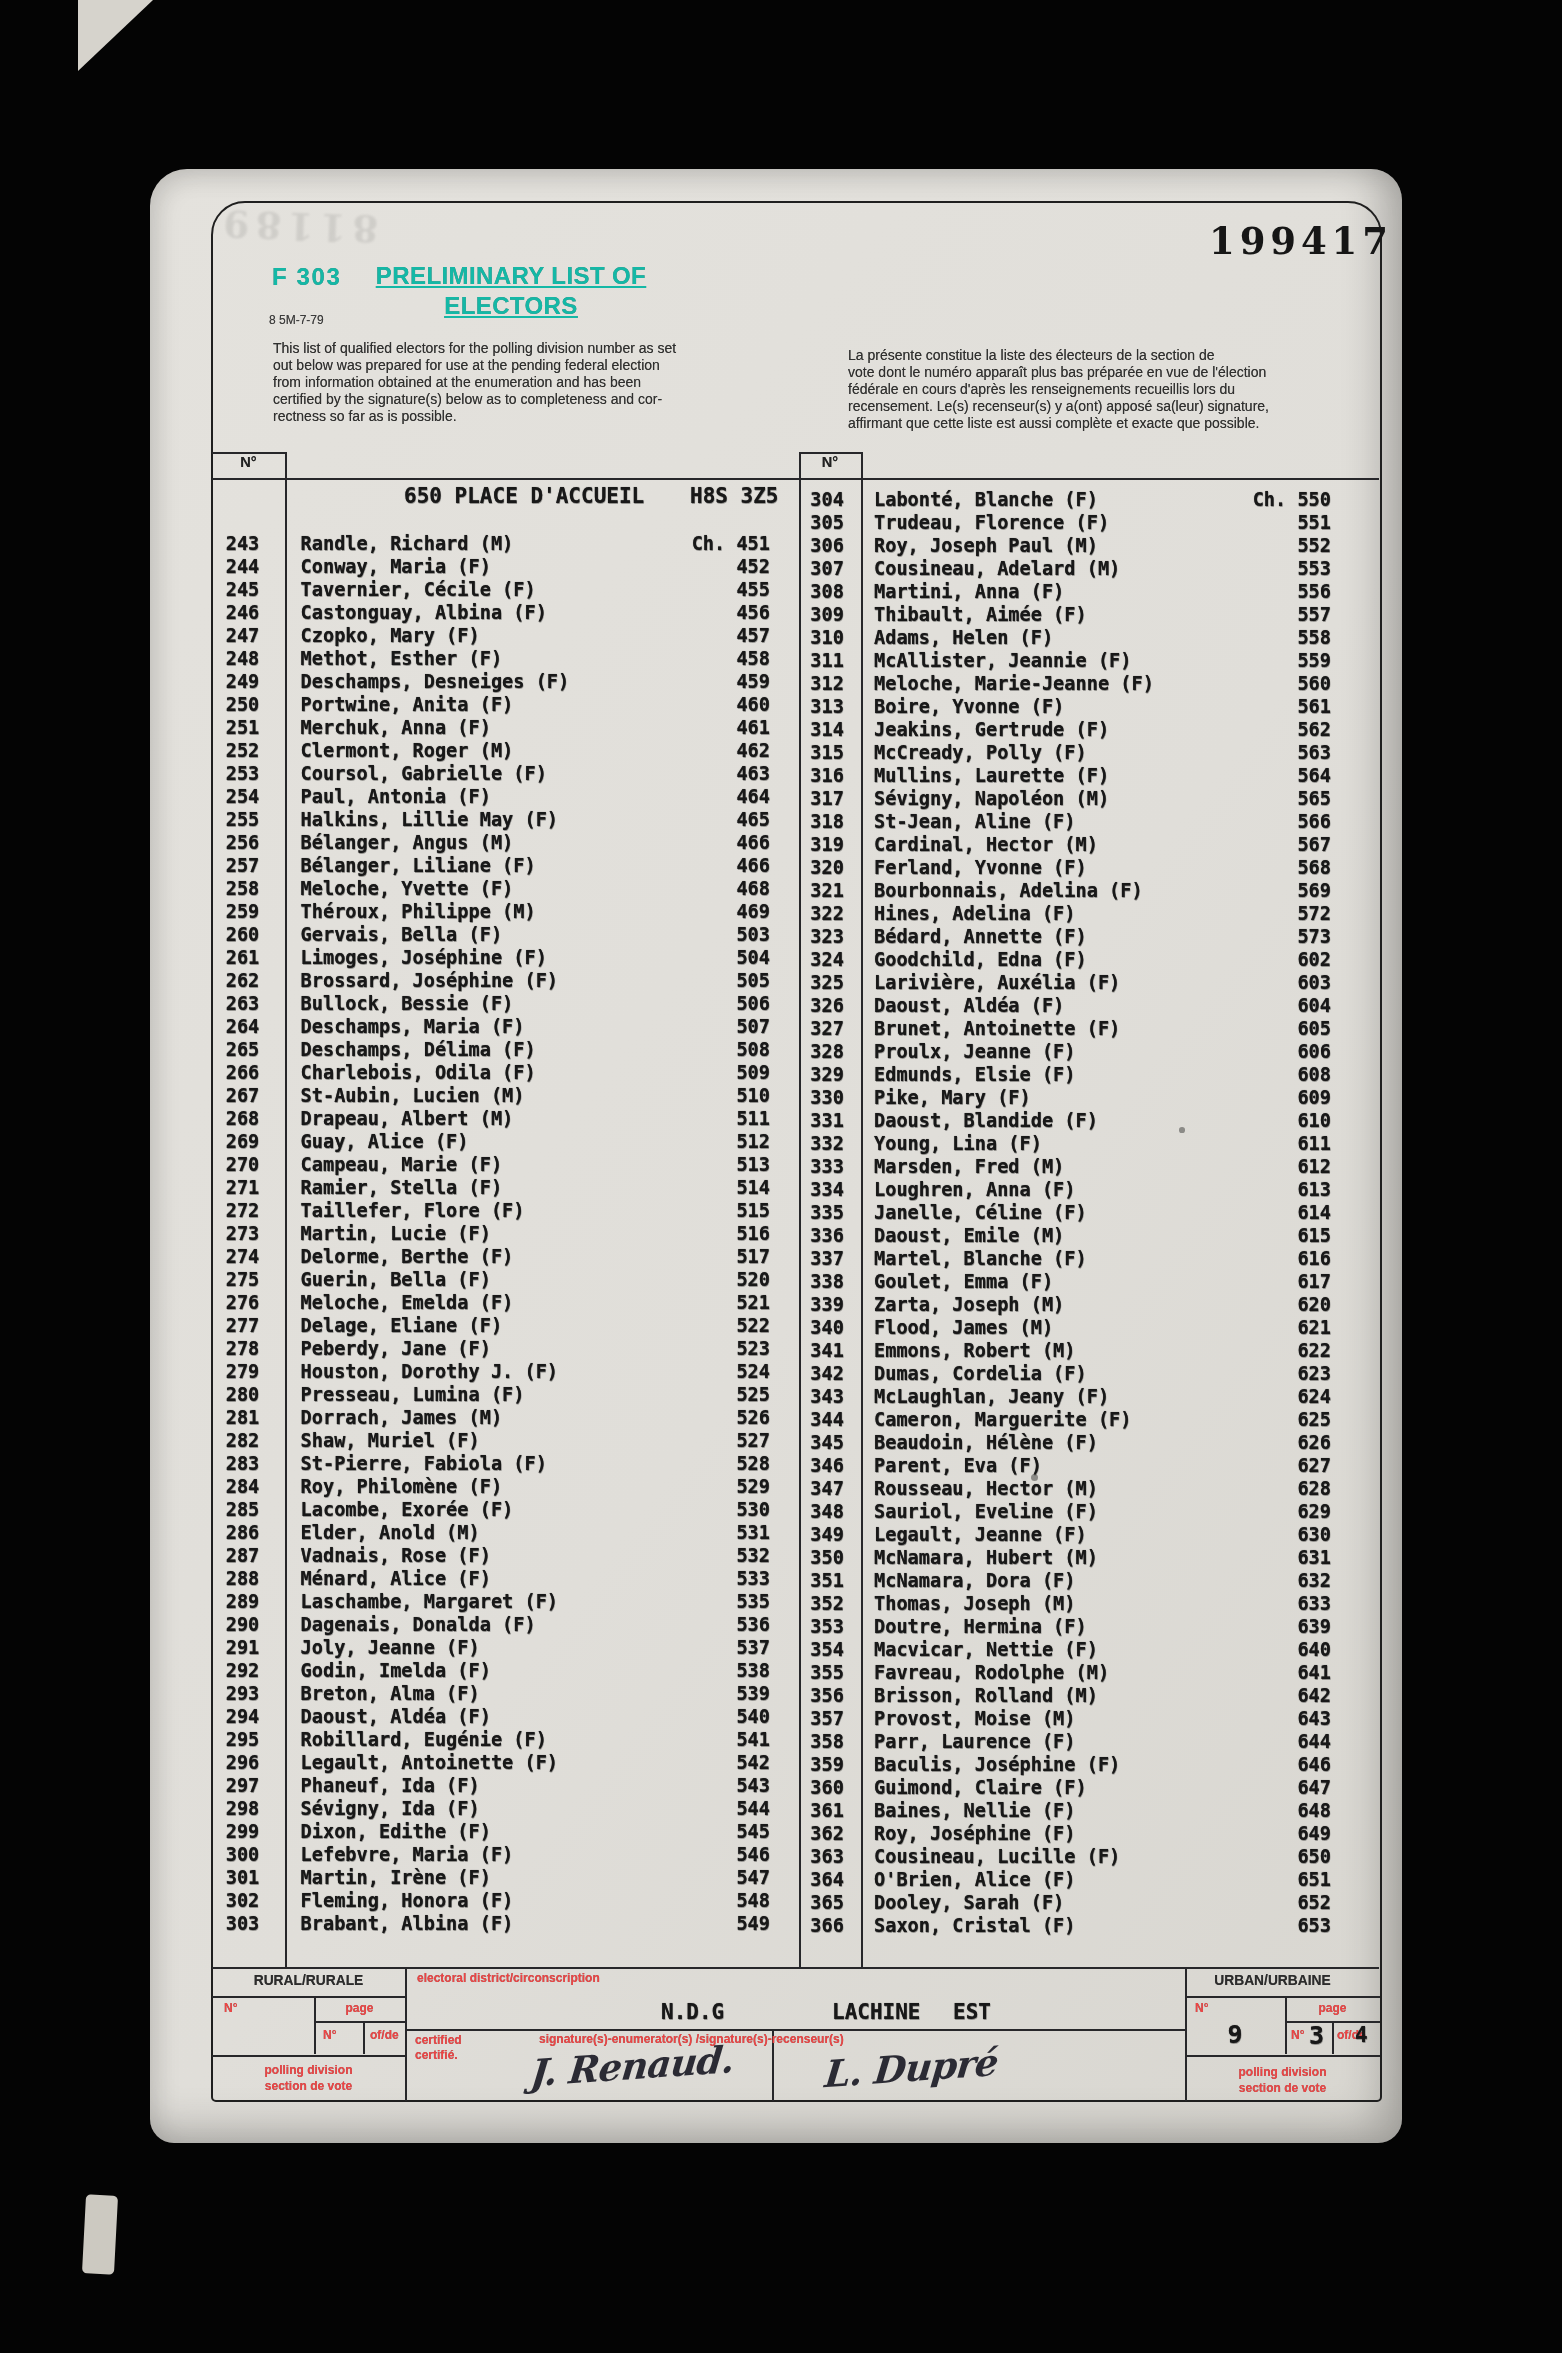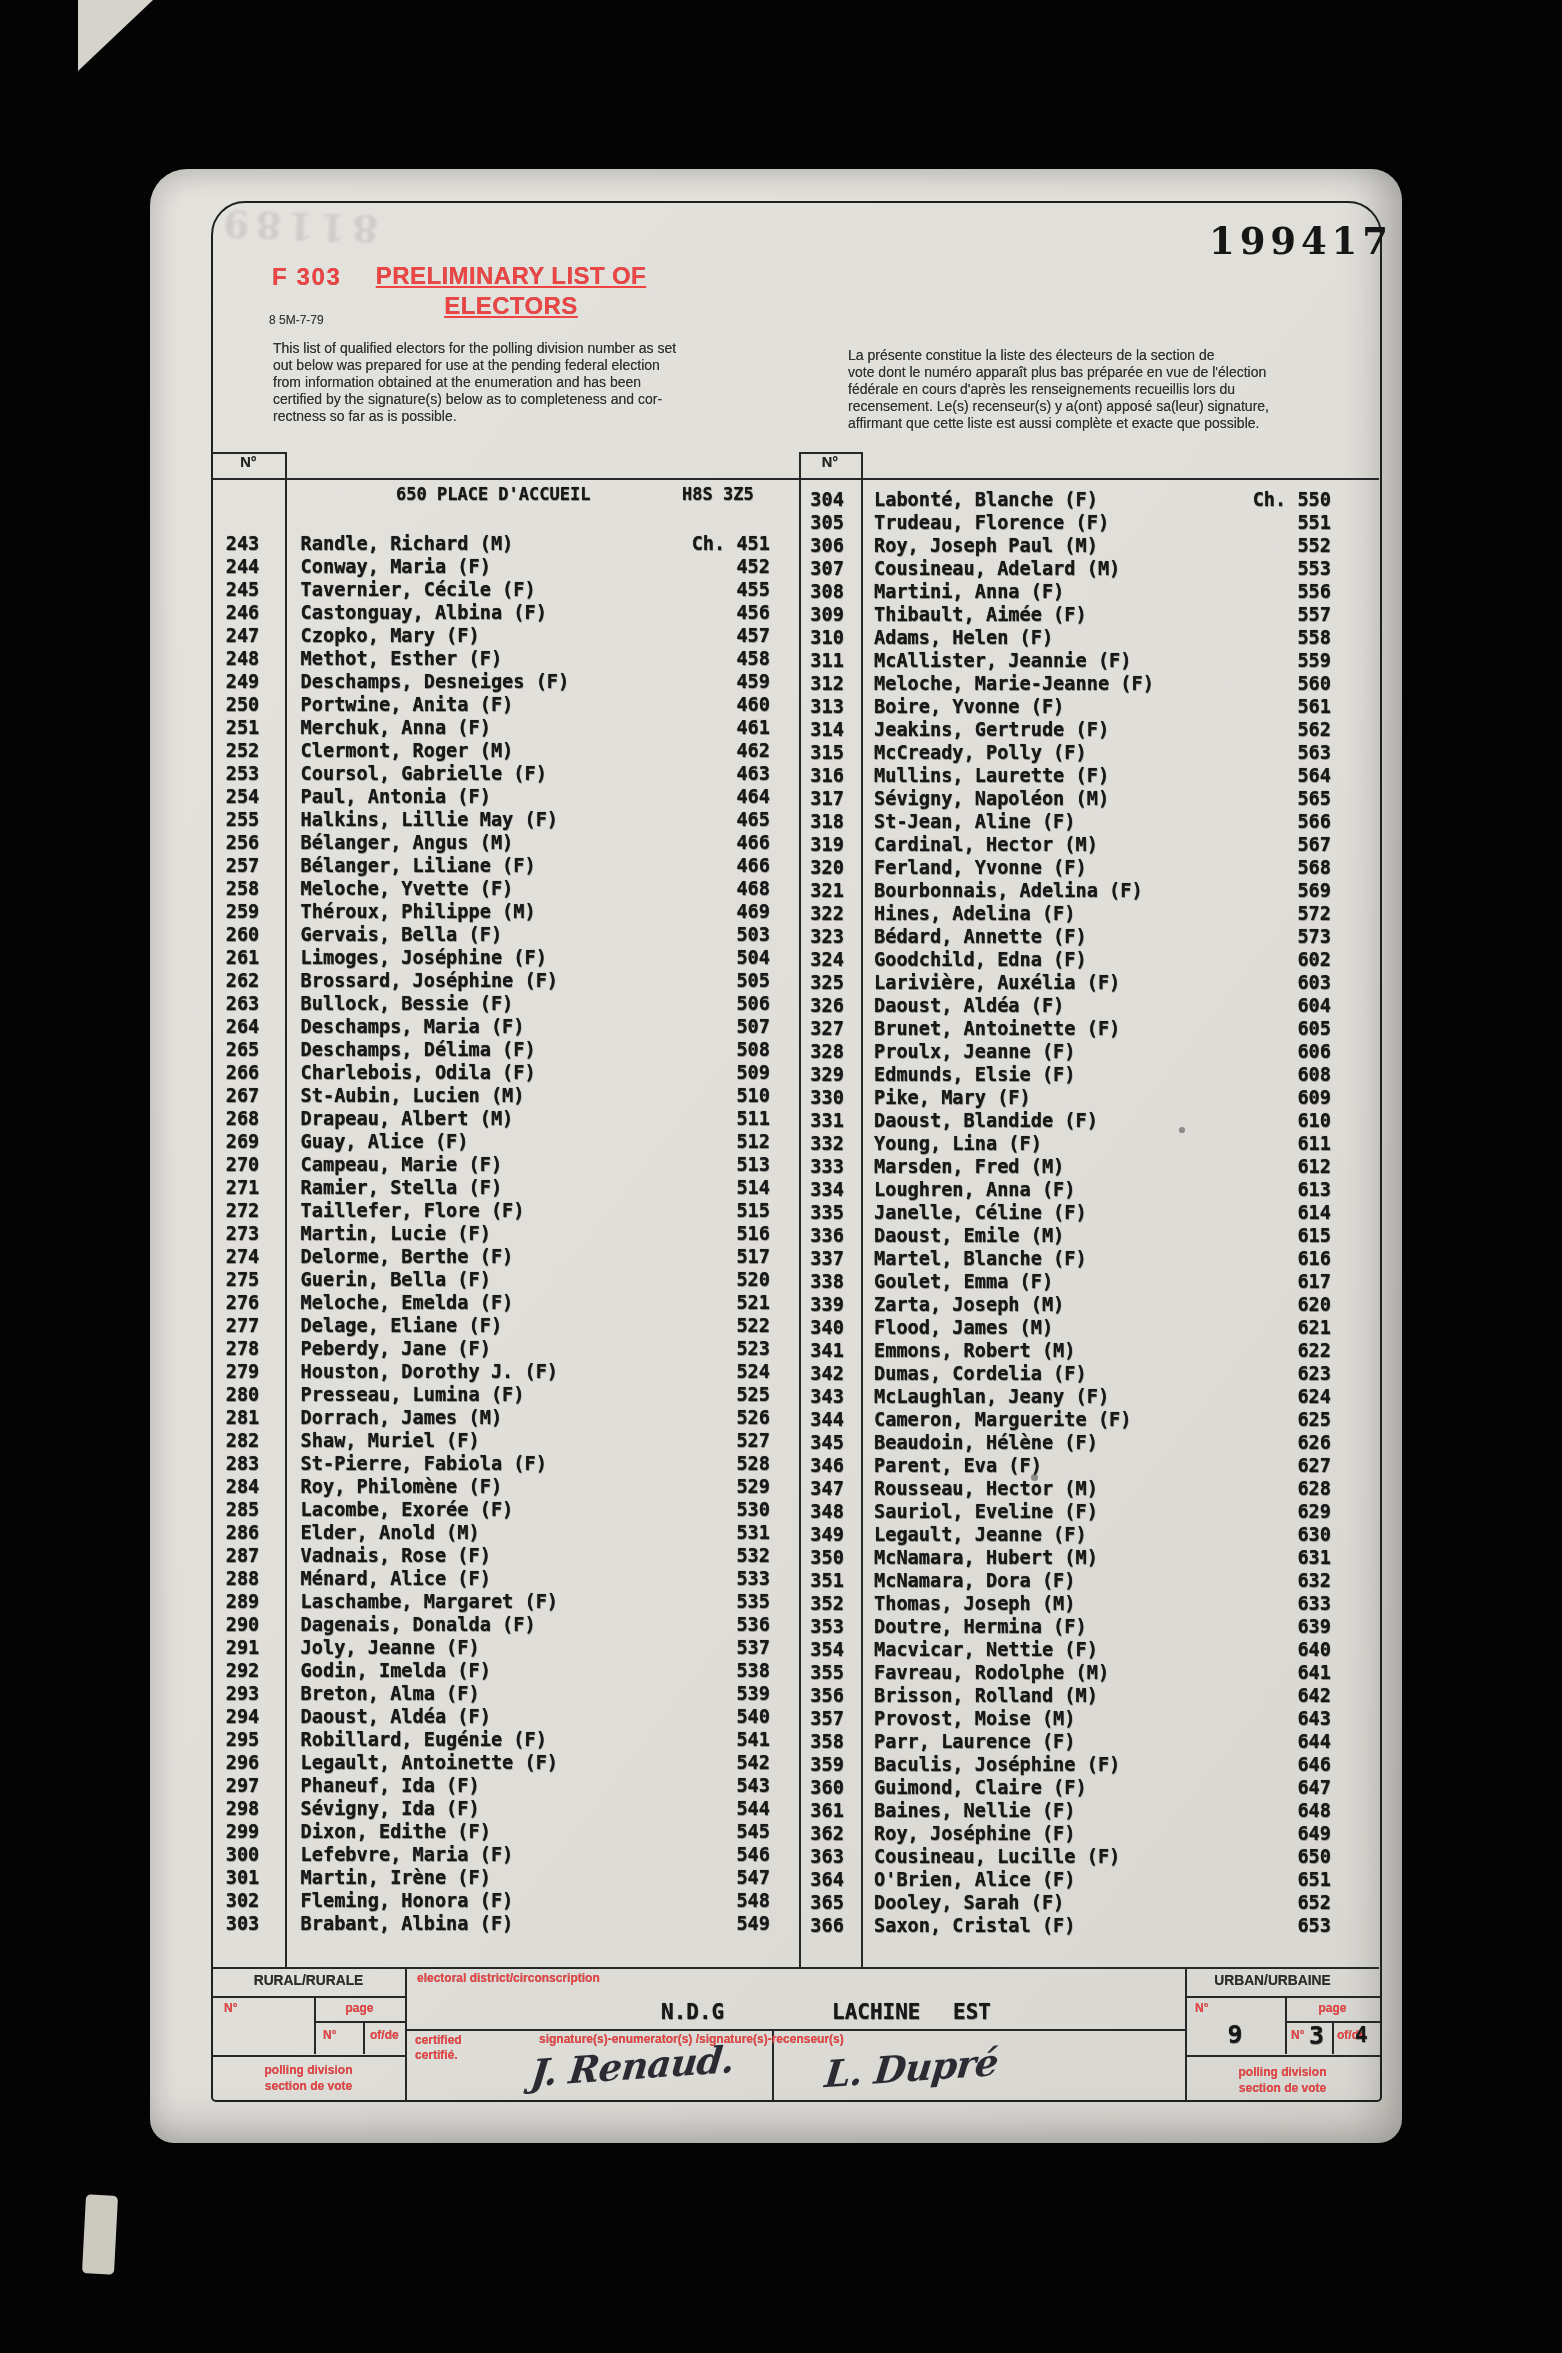--- a/index.html
+++ b/index.html
@@ -16,40 +16,40 @@
          border-radius:37px 31px 24px 24px;
          box-shadow:inset -19.5px -13px 41px rgba(0,0,0,.24), inset 8px 6.5px 24px rgba(0,0,0,.10);}
   .form-border{position:absolute;left:211px;top:201px;width:1171px;height:1901px;
          border:2.4px solid #1f1f1f;border-radius:34px 34px 4.9px 4.9px;box-sizing:border-box;}
   
   .ln{position:absolute;background:#27272a;}
   
   .typed{font-family:"DejaVu Sans Mono",monospace;font-weight:700;color:#181818;
          text-shadow:0 0 0.8px rgba(25,25,25,.75),0.5px 0.5px 0 rgba(25,25,25,.35);}
   
-  .print{font-family:"Liberation Sans",sans-serif;color:#ef4444;
+  .print{font-family:"Liberation Sans",sans-serif;color:#14b8a6;
          text-shadow:0 0 0.5px rgba(30,30,30,.6);}
   .abs{position:absolute;}
   .title{font-size:24px;font-weight:700;line-height:30px;text-align:center;letter-spacing:0.4px;}
   .intro{font-size:14px;line-height:17px;color:#30302f;white-space:pre-line;}
   .serial{font-family:"DejaVu Serif",serif;font-weight:700;font-size:37px;letter-spacing:4.9px;color:#161616;}
   .faint{opacity:.11;transform:rotate(182deg);filter:blur(0.8px);
          font-family:"DejaVu Serif",serif;font-weight:700;font-size:37px;letter-spacing:6.5px;color:#333;}
   .no-hdr{font-size:14.6px;font-weight:700;color:#222;}
   
   .rows{position:absolute;}
   .row{height:23px;display:flex;align-items:flex-start;font-size:18.6px;line-height:21px;}
   #rows-left{left:216px;top:533px;width:554px;}
   #rows-right{left:799px;top:489px;width:532px;}
   #rows-left .no{width:70px;padding-left:9.7px;box-sizing:border-box;flex:none;}
   #rows-right .no{width:75px;padding-left:11.3px;box-sizing:border-box;flex:none;}
   #rows-left .nm{margin-left:14.6px;white-space:nowrap;}
   #rows-right .nm{margin-left:0;white-space:nowrap;}
   .ch{margin-left:auto;white-space:nowrap;}
-  .addr{font-size:17px;}
+  .addr{font-size:21px;margin-left:8px;}
   
   .lbl{font-size:13.8px;font-weight:700;color:#2c2c2c;}
   .lbl-sm{font-size:12px;font-weight:700;color:#ef4444;}
   .typed-lg{font-size:21px;}
   .typed-xl{font-size:25px;}
   .sig{position:absolute;font-family:"DejaVu Serif",serif;font-style:italic;font-weight:700;
        font-size:37px;color:rgba(18,18,30,.88);transform:rotate(-4deg) skewX(-10deg);
        letter-spacing:-0.8px;}
   .logo-text{font-size:21px;font-weight:700;letter-spacing:0.8px;line-height:20px;color:#101010;
        transform:scaleX(1.04);transform-origin:center;}

